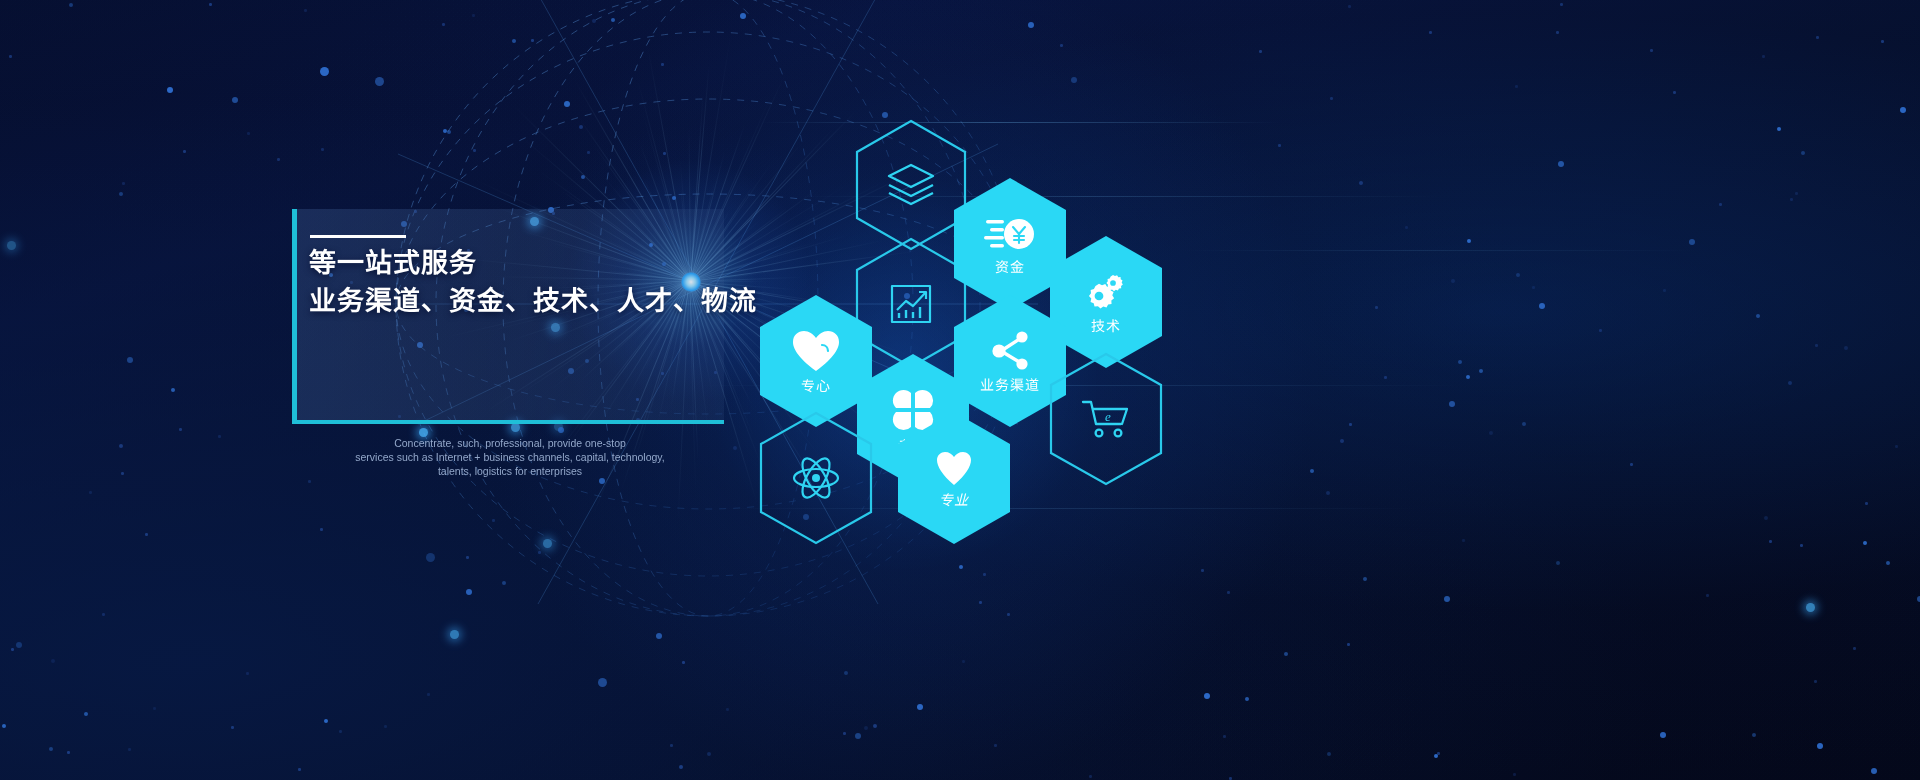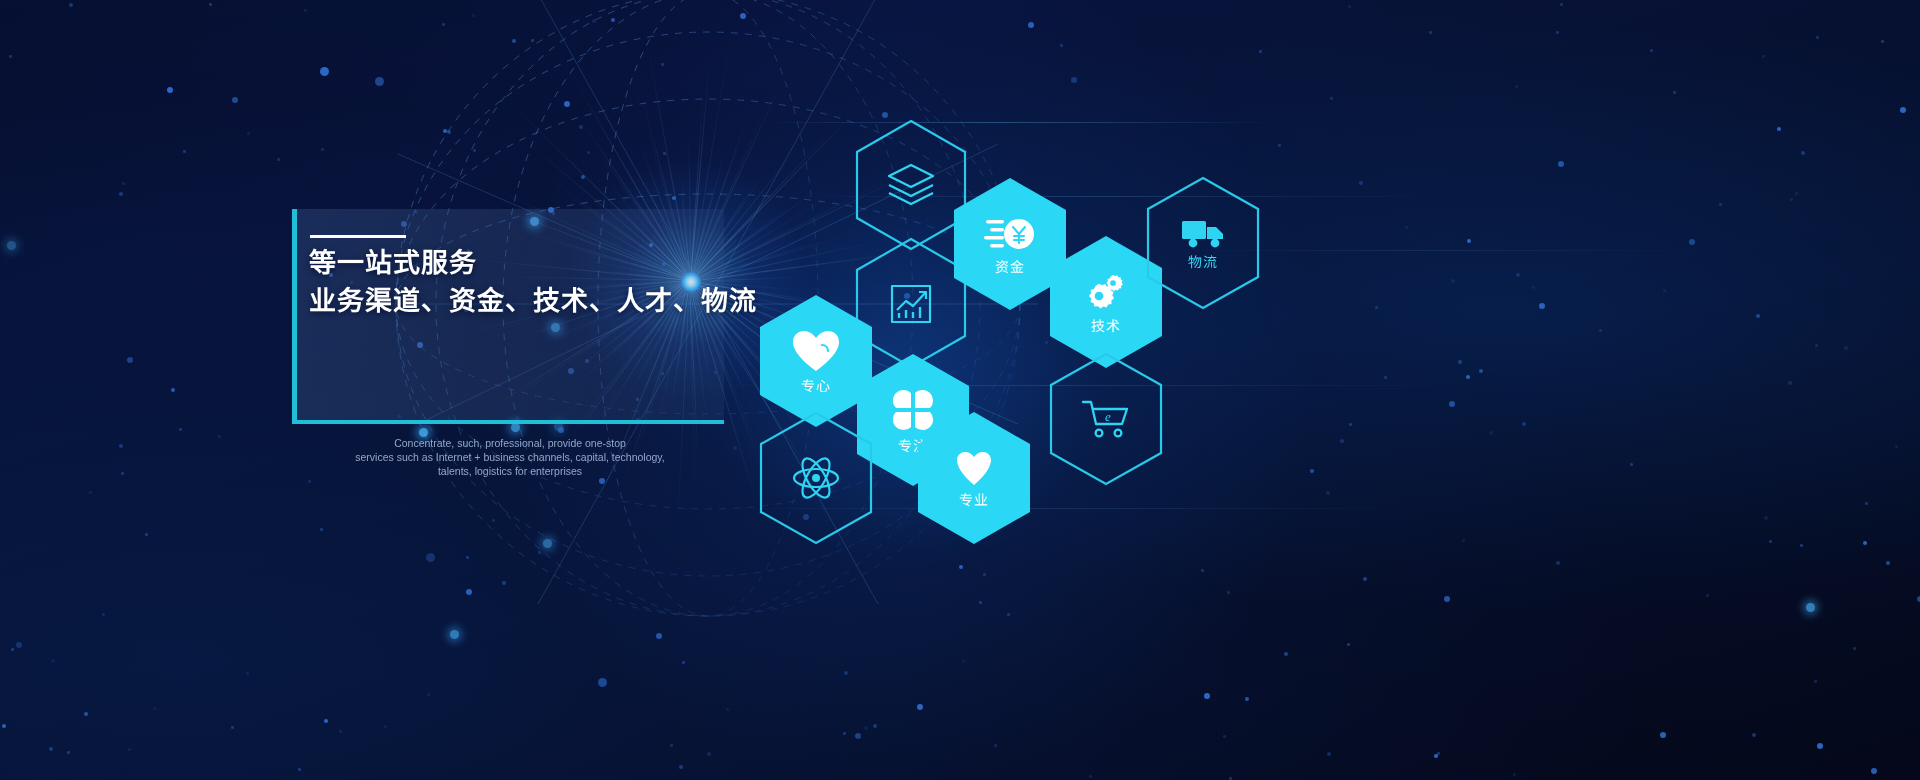--- a/index.html
+++ b/index.html
@@ -525,35 +525,38 @@
           </g>
           <g transform="translate(16,25) scale(0.95)">
             <path d="M0,-13 L3.2,-11.4 L6.6,-12.6 L8.6,-9.4 L12.2,-9.6 L12.4,-5.9 L15.4,-4.1 L14,-0.8 L15.9,2.4 L13,4.8 L13.2,8.4 L9.6,9 L7.9,12.2 L4.5,11 L1.6,13.2 L-1.1,10.8 L-4.7,11 L-5.6,7.6 L-8.9,6.2 L-8.1,2.7 L-10.6,0.1 L-8.4,-2.8 L-8.8,-6.4 L-5.3,-7.4 L-3.7,-10.6 Z"></path>
             <circle cx="0" cy="0" r="4.6" fill="#2ad8f5"></circle>
           </g>
         </svg>
         <span class="cap">技术</span>
       </div>
     </div>
 
-    <div class="hex ghost" id="hex-logistics" style="left:1145px;top:176px;width:116px;height:134px;">
-      <svg class="shape" width="116" height="134" viewBox="0 0 116 134">
-          <polygon points="58,2 113,33 113,101 58,132 3,101 3,33" fill="none" stroke="#29c9ea" stroke-width="2.2"></polygon>
-        </svg>
-      <div class="inner">
-        <svg class="glyph" width="46" height="32" viewBox="0 0 46 32" fill="#2fd4f2">
-          <rect x="2" y="4" width="24" height="18" rx="1.5"></rect>
-          <path d="M27 10 L36 10 L43 17 L43 22 L27 22 Z"></path>
-          <circle cx="13" cy="26" r="4.4"></circle>
-            <circle cx="35" cy="26" r="4.4"></circle>
-        </svg>
-        <span class="cap">物流</span>
-      </div>
-    </div>
-
+
+    <div class="hex solid" id="hex-channel" style="left:952px;top:294px;width:116px;height:134px;">
+      <svg class="shape" width="116" height="134" viewBox="0 0 116 134">
+          <polygon points="58,1 114,33 114,101 58,133 2,101 2,33" fill="#2ad8f5"></polygon>
+        </svg>
+      <div class="inner">
+        <svg class="glyph" width="44" height="42" viewBox="0 0 44 42">
+          <g stroke="#ffffff" stroke-width="3.4" stroke-linecap="round">
+            <line x1="13" y1="21" x2="33" y2="8"></line>
+            <line x1="13" y1="21" x2="33" y2="33"></line>
+          </g>
+          <circle cx="11" cy="21" r="6.6" fill="#ffffff"></circle>
+          <circle cx="34" cy="7" r="5.6" fill="#ffffff"></circle>
+          <circle cx="34" cy="34" r="5.6" fill="#ffffff"></circle>
+        </svg>
+        <span class="cap">业务渠道</span>
+      </div>
+    </div>
 
 
     <div class="hex solid" id="hex-heart" style="left:758px;top:294px;width:116px;height:134px;">
       <svg class="shape" width="116" height="134" viewBox="0 0 116 134">
           <polygon points="58,1 114,33 114,101 58,133 2,101 2,33" fill="#2ad8f5"></polygon>
         </svg>
       <div class="inner">
         <svg class="glyph" width="50" height="44" viewBox="0 0 50 44">
           <path d="M25 42 C6 28 2 19 2 13 C2 6 7 2 13 2 C18 2 22 5 25 9 C28 5 32 2 37 2 C43 2 48 6 48 13 C48 19 44 28 25 42 Z" fill="#ffffff"></path>
           <path d="M31 16 C35 16 37 19 37 22" fill="none" stroke="#2ad8f5" stroke-width="2.2" stroke-linecap="round"></path>
@@ -585,21 +588,21 @@
         <svg class="glyph" width="50" height="42" viewBox="0 0 50 42" fill="none" stroke="#2fd4f2" stroke-width="2.3" stroke-linecap="round" stroke-linejoin="round">
           <polyline points="2,4 10,4 15,26 40,26"></polyline>
           <path d="M12 11 L46 11 L41 26"></path>
           <circle cx="18" cy="35" r="3.4"></circle>
             <circle cx="37" cy="35" r="3.4"></circle>
           <text x="24" y="23" font-size="13" fill="#2fd4f2" stroke="none" font-family="Liberation Serif, serif" font-style="italic">e</text>
         </svg>
       </div>
     </div>
 
-    <div class="hex solid" id="hex-pro" style="left:916px;top:411px;width:116px;height:134px;">
+    <div class="hex solid" id="hex-pro" style="left:896px;top:411px;width:116px;height:134px;font-style:italic;">
       <svg class="shape" width="116" height="134" viewBox="0 0 116 134">
           <polygon points="58,1 114,33 114,101 58,133 2,101 2,33" fill="#2ad8f5"></polygon>
         </svg>
       <div class="inner">
         <svg class="glyph" width="40" height="38" viewBox="0 0 40 38" fill="#ffffff">
           <path d="M20 36 C8 26 3 17 3 11 C3 6 7 3 11 3 C15 3 18 5 20 8 C22 5 25 3 29 3 C33 3 37 6 37 11 C37 17 32 26 20 36 Z"></path>
         </svg>
         <span class="cap">专业</span>
       </div>
     </div>

